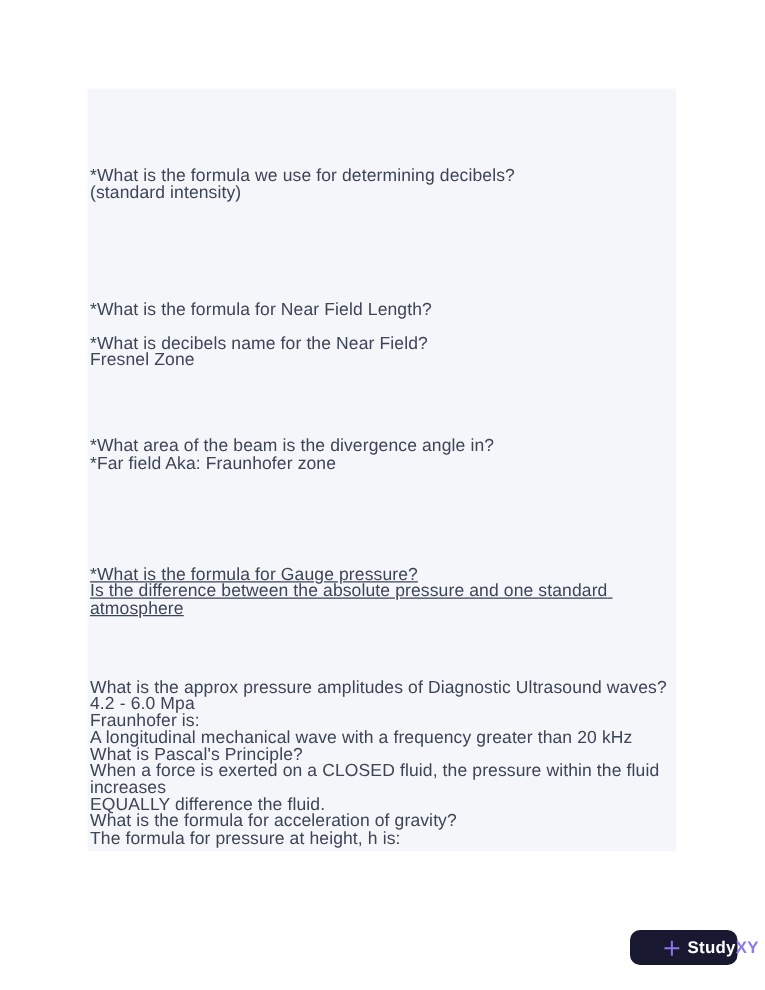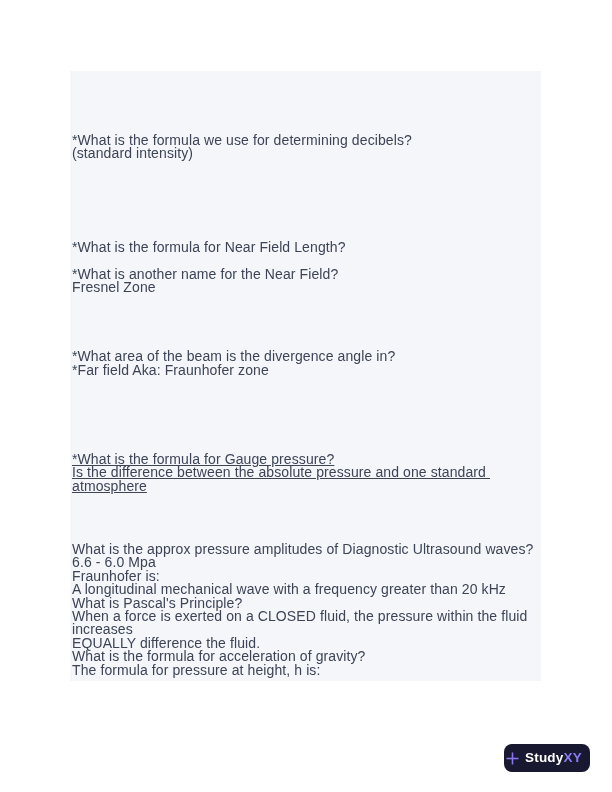--- a/index.html
+++ b/index.html
@@ -36,21 +36,21 @@
   .logo-badge {
     position: absolute;
     left: 504px;
     top: 744px;
     width: 86px;
     height: 28px;
     border-radius: 8px;
     background: #181830;
     display: flex;
     align-items: center;
-    padding-left: 1px;
+    padding-left: 26px;
   }
   .logo-plus {
     width: 15px;
     height: 15px;
     display: inline-flex;
     align-items: center;
     justify-content: center;
     margin-right: 5px;
   }
   .logo-plus svg { display: block; }
@@ -69,38 +69,38 @@
 <div class="panel"></div>
 
 <div class="text-block block-1">
   <div class="line">*What is the formula we use for determining decibels?</div>
   <div class="line">(standard intensity)</div>
 </div>
 
 <div class="text-block block-2">
   <div class="line">*What is the formula for Near Field Length?</div>
   <div class="line"></div>
-  <div class="line">*What is another name for the Near Field?</div>
+  <div class="line">*What is decibels name for the Near Field?</div>
   <div class="line">Fresnel Zone</div>
 </div>
 
 <div class="text-block block-3">
   <div class="line"></div>
   <div class="line">*What area of the beam is the divergence angle in?</div>
   <div class="line">*Far field Aka: Fraunhofer zone</div>
 </div>
 
 <div class="text-block block-4">
   <div class="line">*What is the formula for Gauge pressure?</div>
   <div class="line">Is the difference between the absolute pressure and one standard atmosphere</div>
 </div>
 
 <div class="text-block block-5">
   <div class="line">What is the approx pressure amplitudes of Diagnostic Ultrasound waves?</div>
-  <div class="line">6.6 - 6.0 Mpa</div>
+  <div class="line">4.2 - 6.0 Mpa</div>
   <div class="line">Fraunhofer is:</div>
   <div class="line">A longitudinal mechanical wave with a frequency greater than 20 kHz</div>
   <div class="line">What is Pascal's Principle?</div>
   <div class="line">When a force is exerted on a CLOSED fluid, the pressure within the fluid increases</div>
   <div class="line">EQUALLY difference the fluid.</div>
   <div class="line">What is the formula for acceleration of gravity?</div>
   <div class="line">The formula for pressure at height, h is:</div>
 </div>
 
 <div class="logo-badge">

